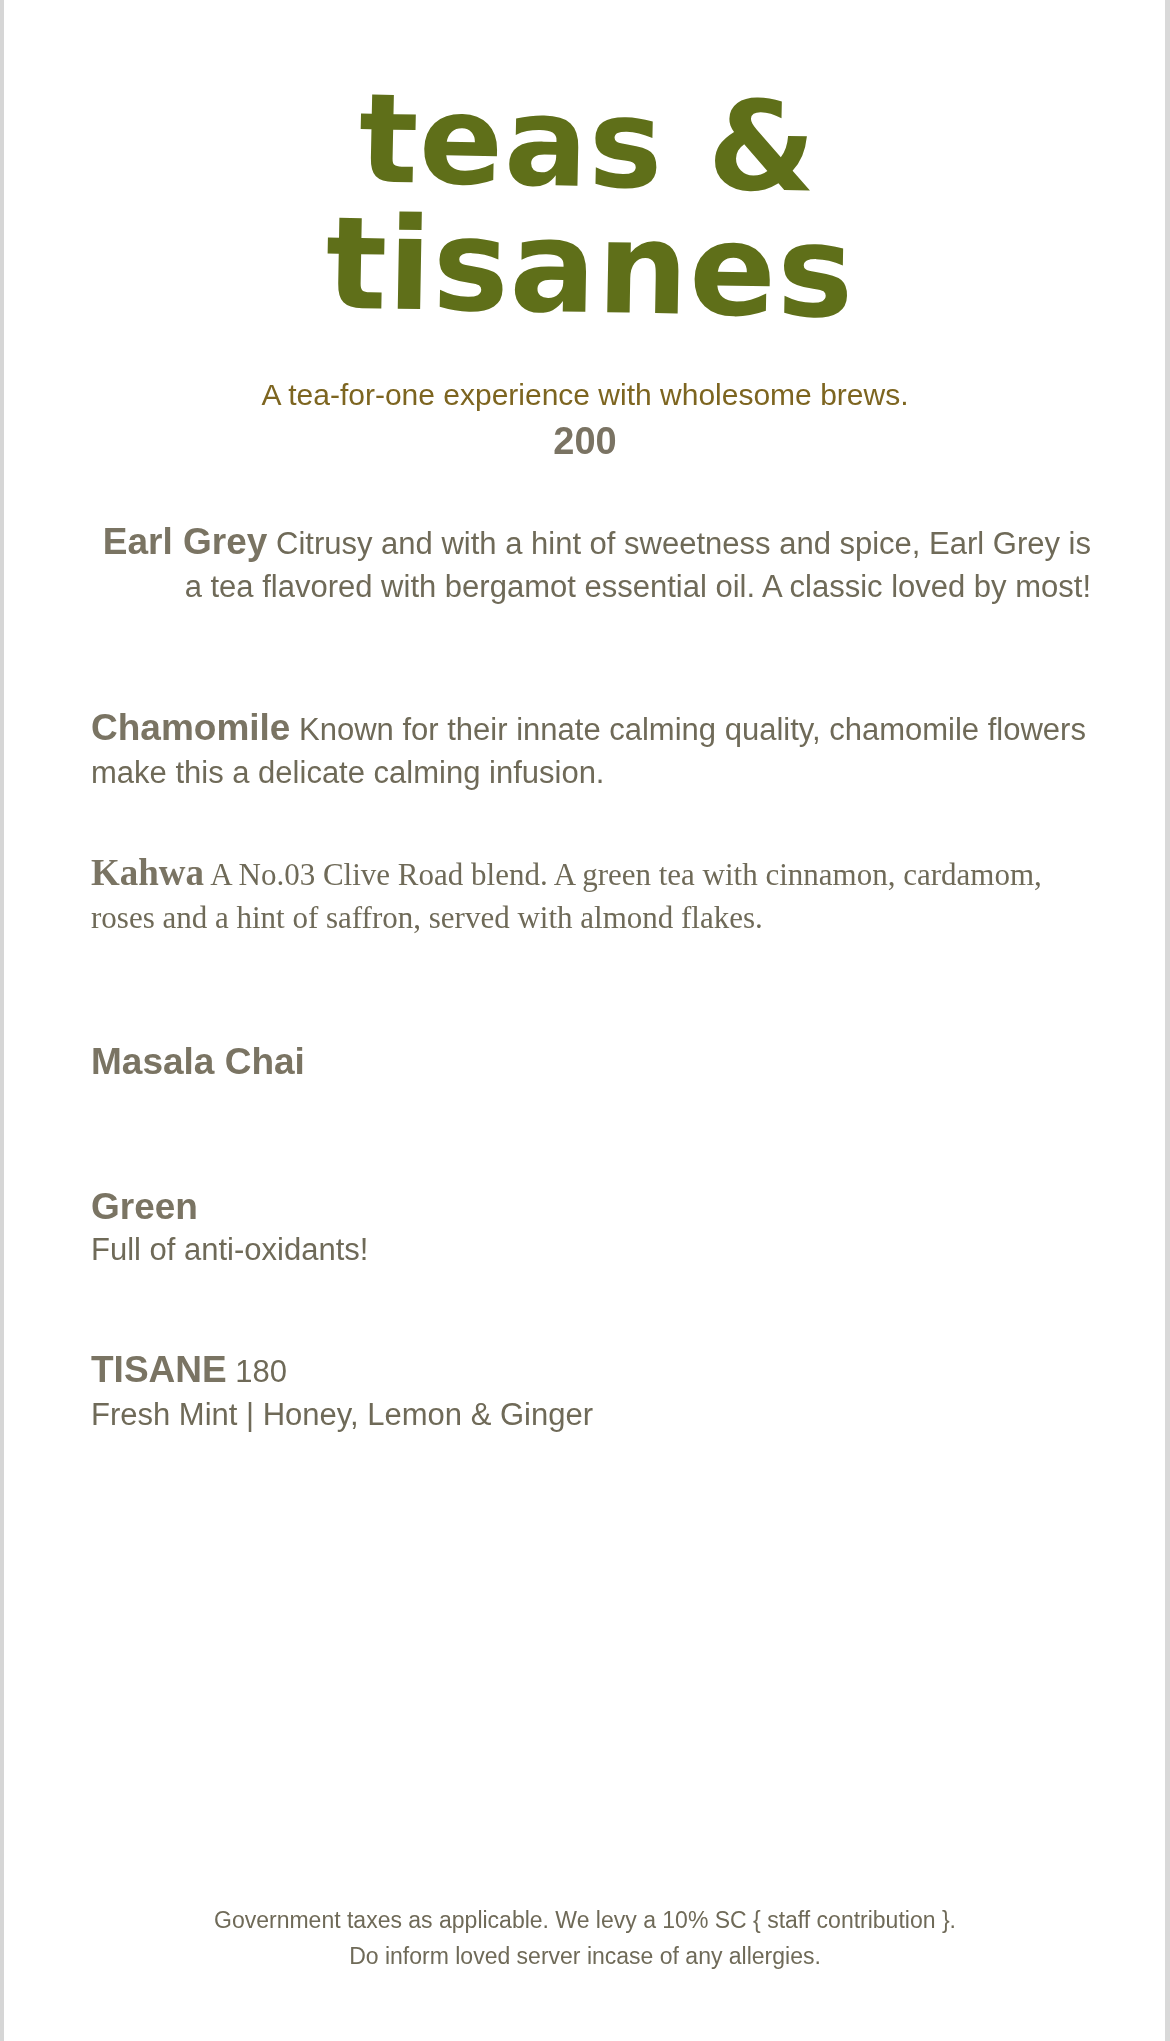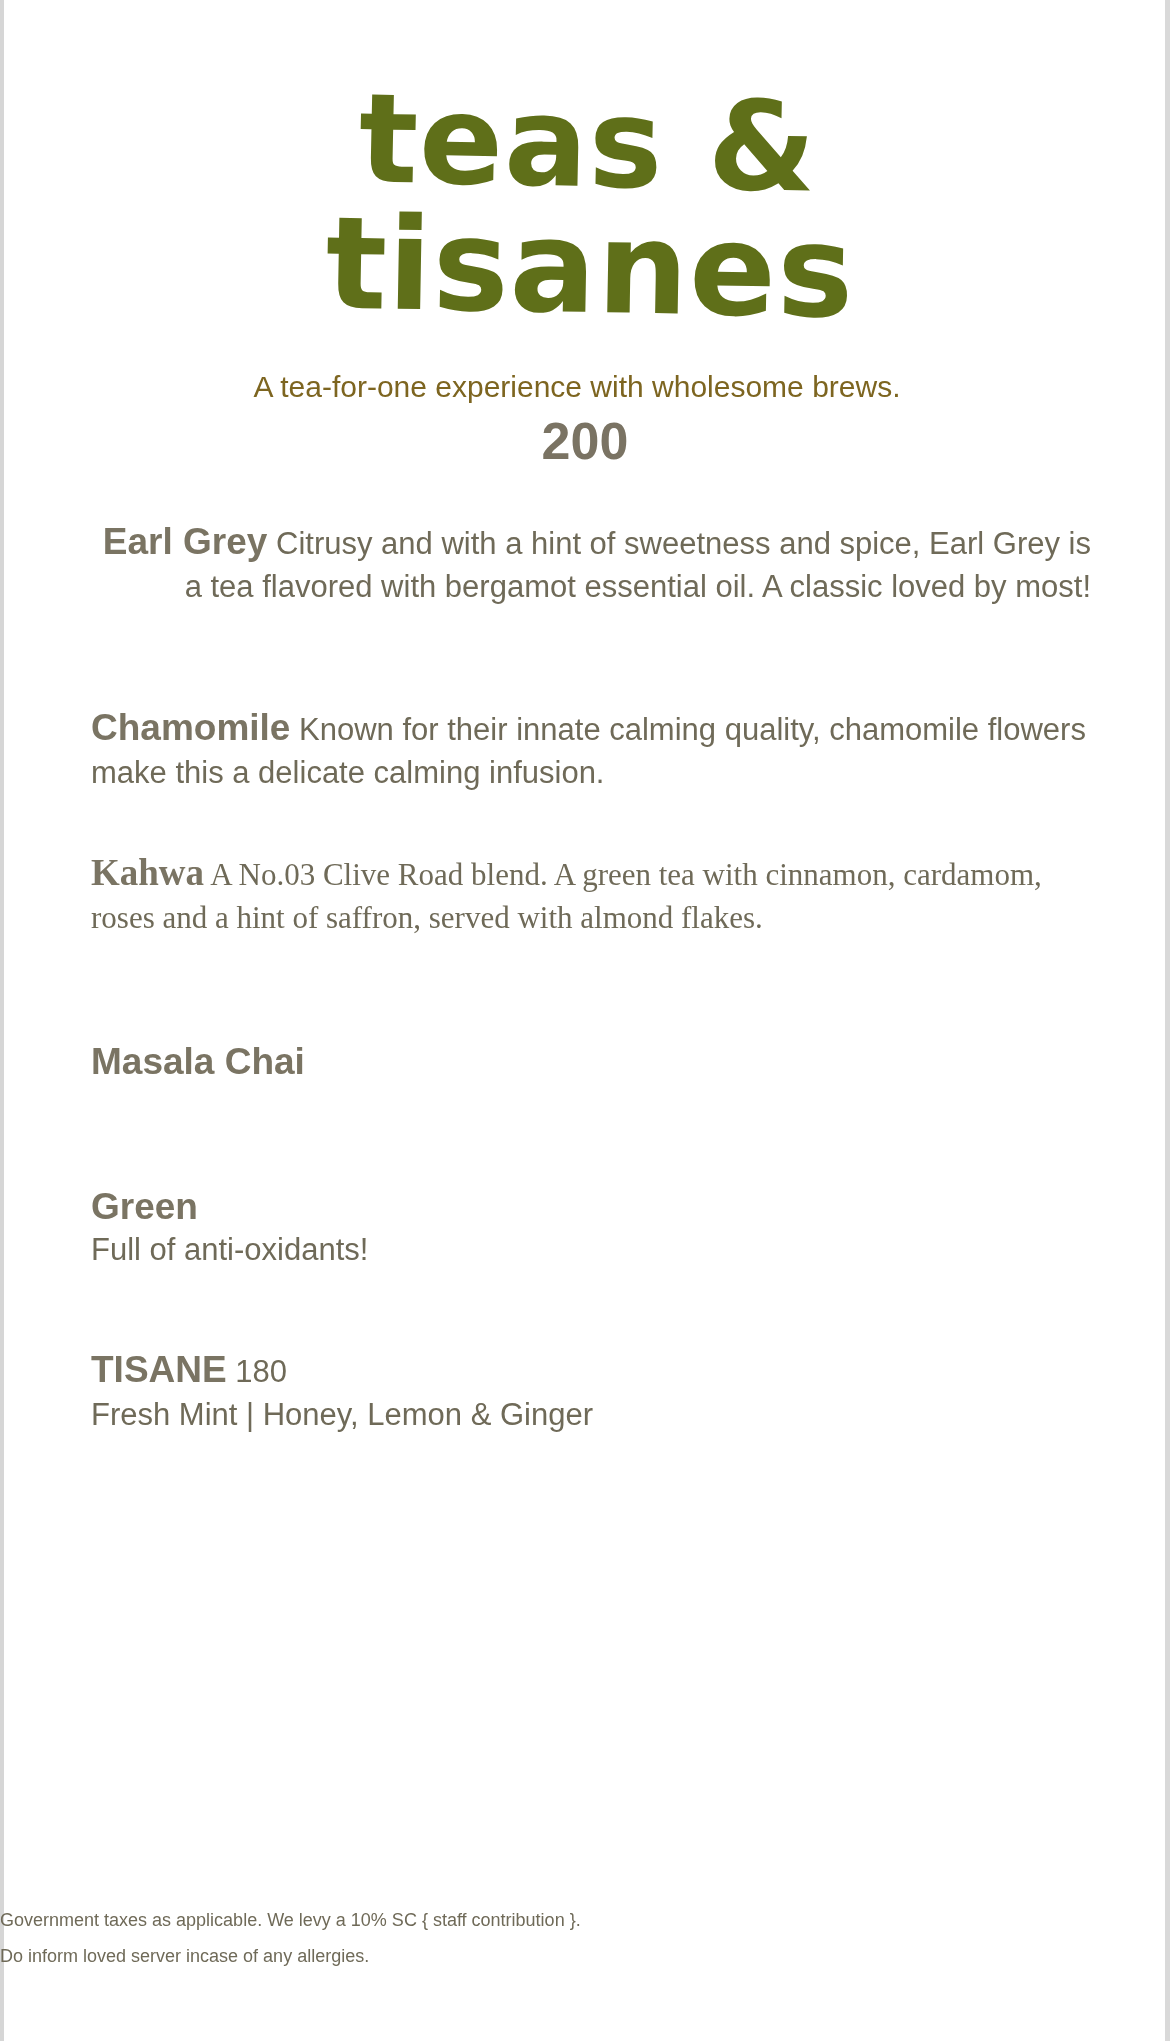--- a/index.html
+++ b/index.html
@@ -52,29 +52,29 @@
       margin-left: 10px;
     }
     .subtitle {
       position: absolute;
       left: 0; width: 1154px;
       top: 367px;
       text-align: center;
       color: #7d6520;
       font-size: 30px;
       line-height: 40px;
-      margin: 0;
+      margin: 8px;
     }
     .price {
       position: absolute;
       left: 0; width: 1170px;
       top: 418px;
       text-align: center;
       color: #7a7363;
-      font-size: 52px;
+      font-size: 38px;
       font-weight: 700;
       line-height: 46px;
       margin: 0;
     }
     .items {
       position: absolute;
       left: 91px;
       width: 1000px;
       top: 0;
     }
@@ -91,22 +91,23 @@
       font-size: 37px;
       color: #7a7463;
     }
     .item .desc-block {
       display: block;
     }
     .footer {
       position: absolute;
       left: 0; width: 1170px;
       top: 1902px;
+      text-align: center;
       color: #6f6a58;
-      font-size: 18px;
+      font-size: 23px;
       line-height: 36px;
     }
     .footer span { display: block; }
   </style>
 </head>
 <body>
 
 <div class="edge-left"></div>
 <div class="edge-right"></div>
 

